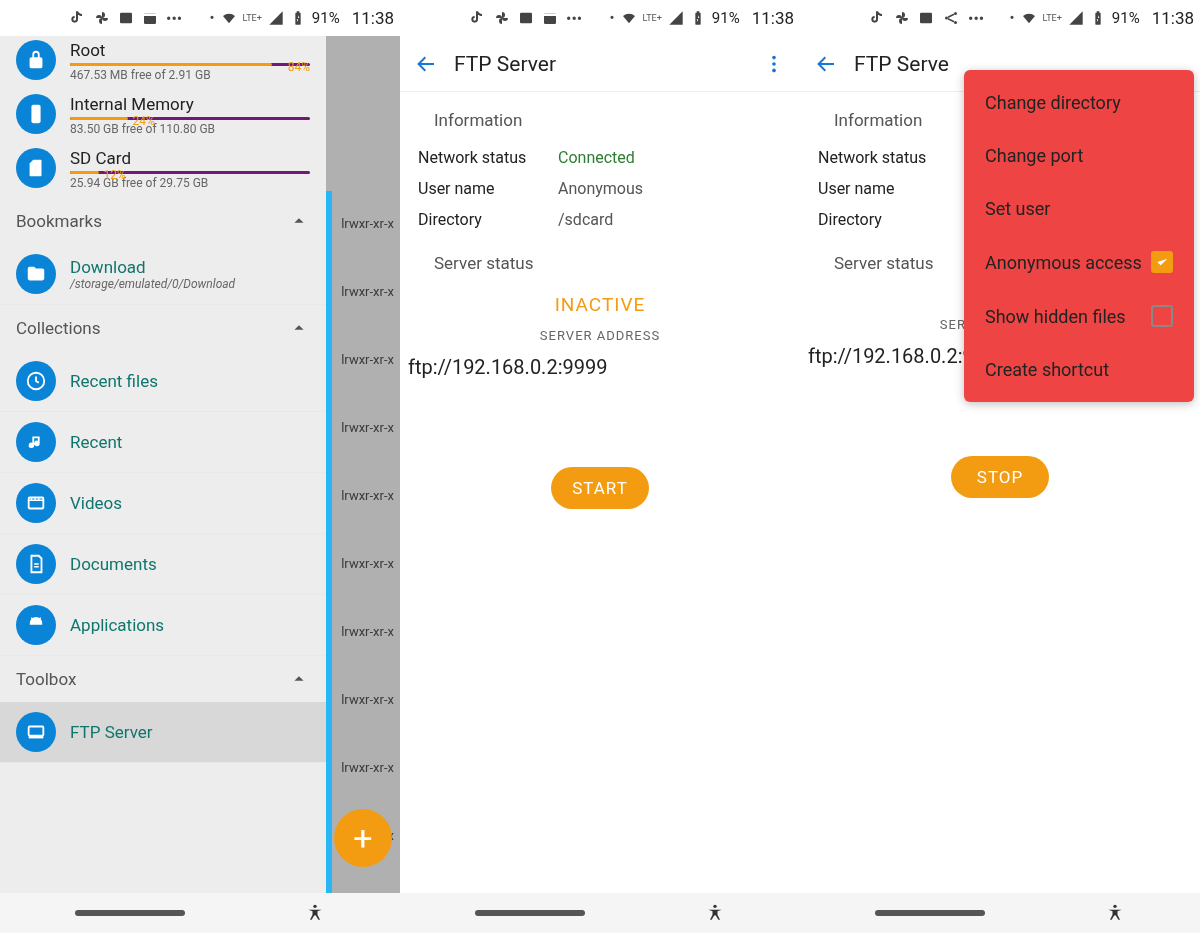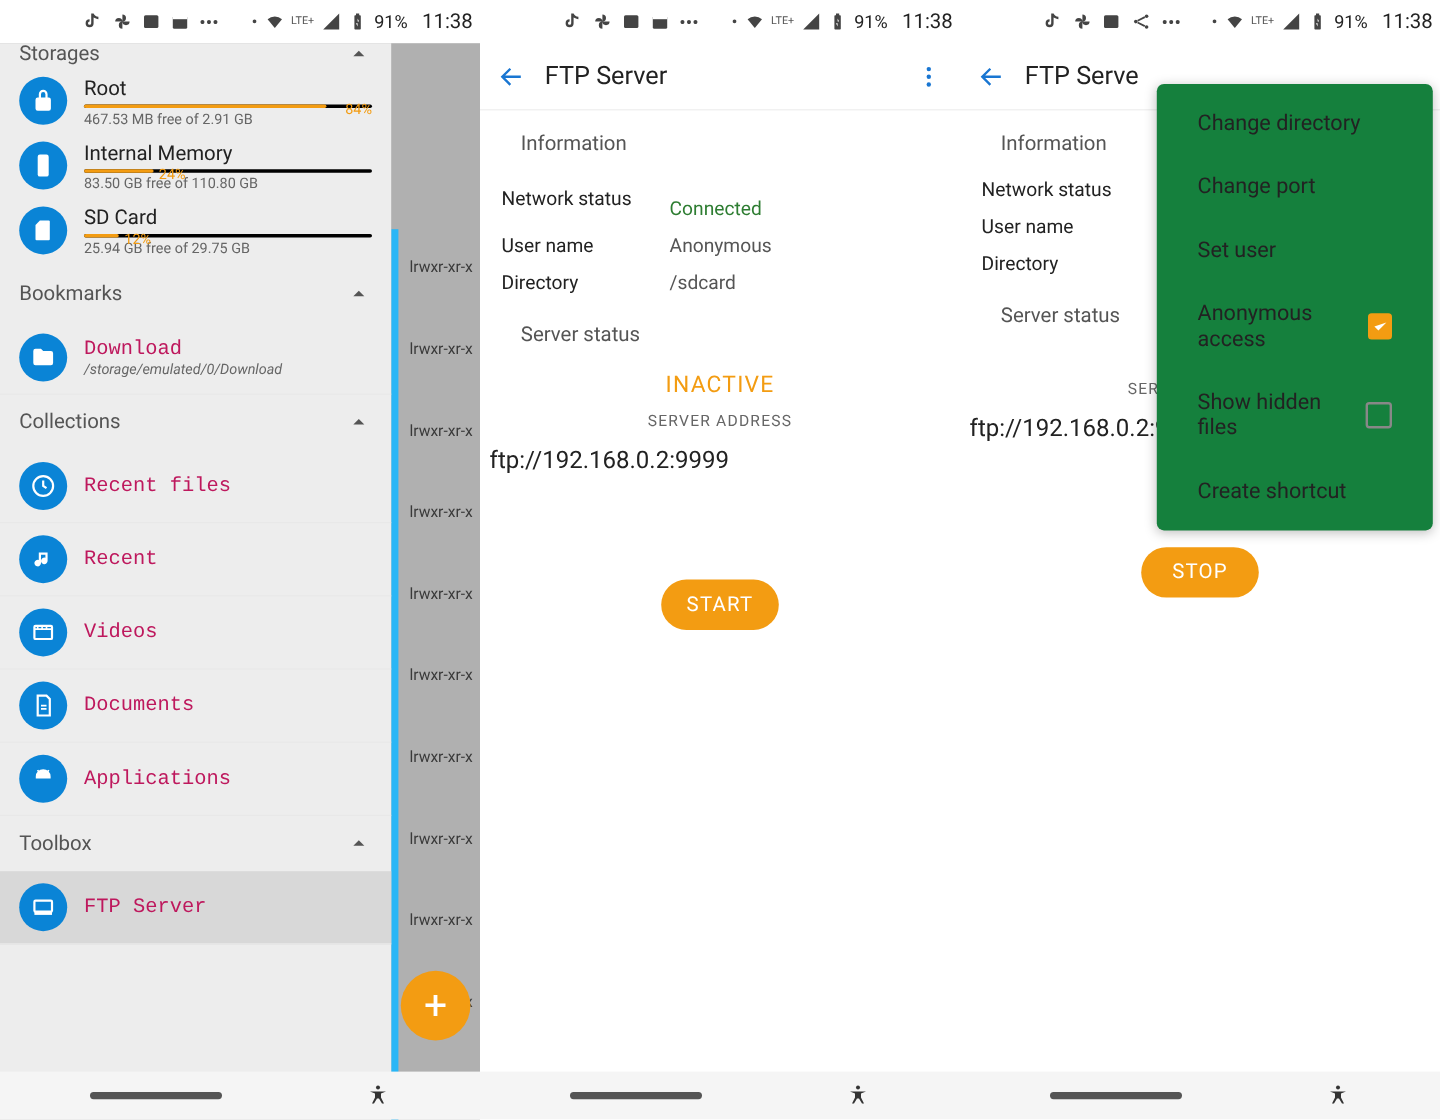--- a/index.html
+++ b/index.html
@@ -23,50 +23,50 @@
   .screen1 .rowperm { position:absolute; right:6px; color:#3a3a3a; font-size:13px; }
   .screen1 .drawer { position:absolute; left:0; top:0; width:326px; height:100%; background:#ededed; display:flex; flex-direction:column; }
   .sec-head { height:46px; padding:0 16px; display:flex; align-items:center; justify-content:space-between; color:#555; font-size:17px; }
   .chev { width:22px; height:22px; fill:#555; }
   .storages-head { height:30px; padding:0 16px; display:flex; align-items:center; justify-content:space-between; color:#555; font-size:17px; margin-top:-6px; }
   .storage-item { padding:4px 16px 8px 16px; display:flex; gap:14px; align-items:flex-start; }
   .cir { width:40px; height:40px; border-radius:50%; background:#0a84d6; display:flex; align-items:center; justify-content:center; flex-shrink:0; }
   .cir svg { width:22px; height:22px; fill:#fff; }
   .stor-body { flex:1; }
   .stor-title { font-size:17px; color:#222; }
-  .bar { height:3px; background:#000000; border-radius:2px; margin:3px 0 2px 0; position:relative; }
+  .bar { height:3px; background:#701a75; border-radius:2px; margin:3px 0 2px 0; position:relative; }
   .bar .fill { height:100%; background:#f39c12; border-radius:2px; }
   .bar .pct { position:absolute; right:0; top:-3px; font-size:12px; color:#f39c12; }
   .stor-sub { font-size:12px; color:#666; }
   .coll-item, .tool-item, .bm-item { display:flex; align-items:center; gap:14px; padding:10px 16px; border-bottom:1px solid #e8e8e8; }
-  .coll-item .label, .tool-item .label, .bm-item .label { font-size:17px; color:#be185d;font-family:Liberation Mono, monospace; }
+  .coll-item .label, .tool-item .label, .bm-item .label { font-size:17px; color:#0f766e; }
   .bm-item .sub { font-size:12px; color:#666;font-style:italic; }
   .tool-item.active { background:#d8d8d8; }
   .screen1 .edge { position:absolute; left:326px; top:155px; width:6px; height:100%; background:#29b6f6; }
   .fab { position:absolute; right:8px; bottom:66px; width:58px; height:58px; border-radius:50%; background:#f39c12; display:flex; align-items:center; justify-content:center; color:#fff; font-size:34px;}
 
   
   .appbar { height:56px; display:flex; align-items:center; padding:0 4px; border-bottom:1px solid #eee; }
   .appbar .back { width:44px; height:44px; display:flex; align-items:center; justify-content:center; }
   .appbar .back svg { width:24px; height:24px; fill:#1976d2; }
   .appbar .title { font-size:21px; color:#222; flex:1; margin-left:6px; }
   .appbar .more { width:44px; height:44px; display:flex; align-items:center; justify-content:center; }
   .appbar .more svg { width:22px; height:22px; fill:#1976d2; }
   .section-lbl { font-size:17px; color:#555; padding:18px 18px 12px 34px; }
   .inforow { display:flex; padding:6px 18px; align-items:center; }
   .inforow .k { width:140px; font-size:16px; color:#222; }
   .inforow .v { font-size:16px; color:#555; }
-  .inforow .v.green { color:#2e7d32;margin-top:16px; }
+  .inforow .v.green { color:#2e7d32; }
   .inactive { text-align:center; font-size:19px; color:#f39c12; letter-spacing:1px; padding:8px; }
   .addrlbl { text-align:center; font-size:13px; color:#666; letter-spacing:1px; padding:4px; }
   .addr { text-align:left; font-size:20px; color:#222; padding:8px; }
   .bigbtn { display:block; margin:80px auto 0 auto; width:98px; height:42px; border-radius:22px; background:#f39c12; color:#fff; font-size:17px; border:none; letter-spacing:1px; }
 
   
-  .screen3 .popup { position:absolute; top:70px; right:6px; width:230px; background:#15803d; border-radius:6px; box-shadow:0 2px 10px rgba(0,0,0,.25); padding:6px 16px; }
+  .screen3 .popup { position:absolute; top:70px; right:6px; width:230px; background:#ef4444; border-radius:6px; box-shadow:0 2px 10px rgba(0,0,0,.25); padding:6px 3px; }
   .menuitem { padding:16px 18px; font-size:18px; color:#222; display:flex; align-items:center; justify-content:space-between; }
   .chk { width:22px; height:22px; border:2px solid #888; border-radius:3px; display:flex; align-items:center; justify-content:center; }
   .chk.on { background:#f39c12; border-color:#f39c12; }
   .chk.on svg { width:16px; height:16px; fill:#fff; }
   .share-ico { width:18px; height:18px; fill:#444; }
 </style>
 </head>
 <body>
 
 <div class="phone screen1">
@@ -114,26 +114,20 @@
       <span class="rowperm" style="top:520px">lrwxr-xr-x</span>
       <span class="rowperm" style="top:588px">lrwxr-xr-x</span>
       <span class="rowperm" style="top:656px">lrwxr-xr-x</span>
       <span class="rowperm" style="top:724px">lrwxr-xr-x</span>
       <span class="rowperm" style="top:792px">lrwxr-xr-x</span>
       <div class="fab">+</div>
     </div>
     <div class="edge"></div>
 
     <div class="drawer">
-      <div class="storages-head">
-        <span>Storages</span>
-        <svg class="chev" viewBox="0 0 24 24">
-            <path d="M7 14l5-5 5 5z"></path>
-          </svg>
-      </div>
       <div class="storage-item">
         <div class="cir">
             <svg viewBox="0 0 24 24">
               <path d="M12 2a4 4 0 0 0-4 4v3H7a2 2 0 0 0-2 2v8a2 2 0 0 0 2 2h10a2 2 0 0 0 2-2v-8a2 2 0 0 0-2-2h-1V6a4 4 0 0 0-4-4zm-2 7V6a2 2 0 1 1 4 0v3h-4z"></path>
             </svg>
           </div>
         <div class="stor-body">
           <div class="stor-title">Root</div>
           <div class="bar">
               <div class="fill" style="width:84%"></div>

